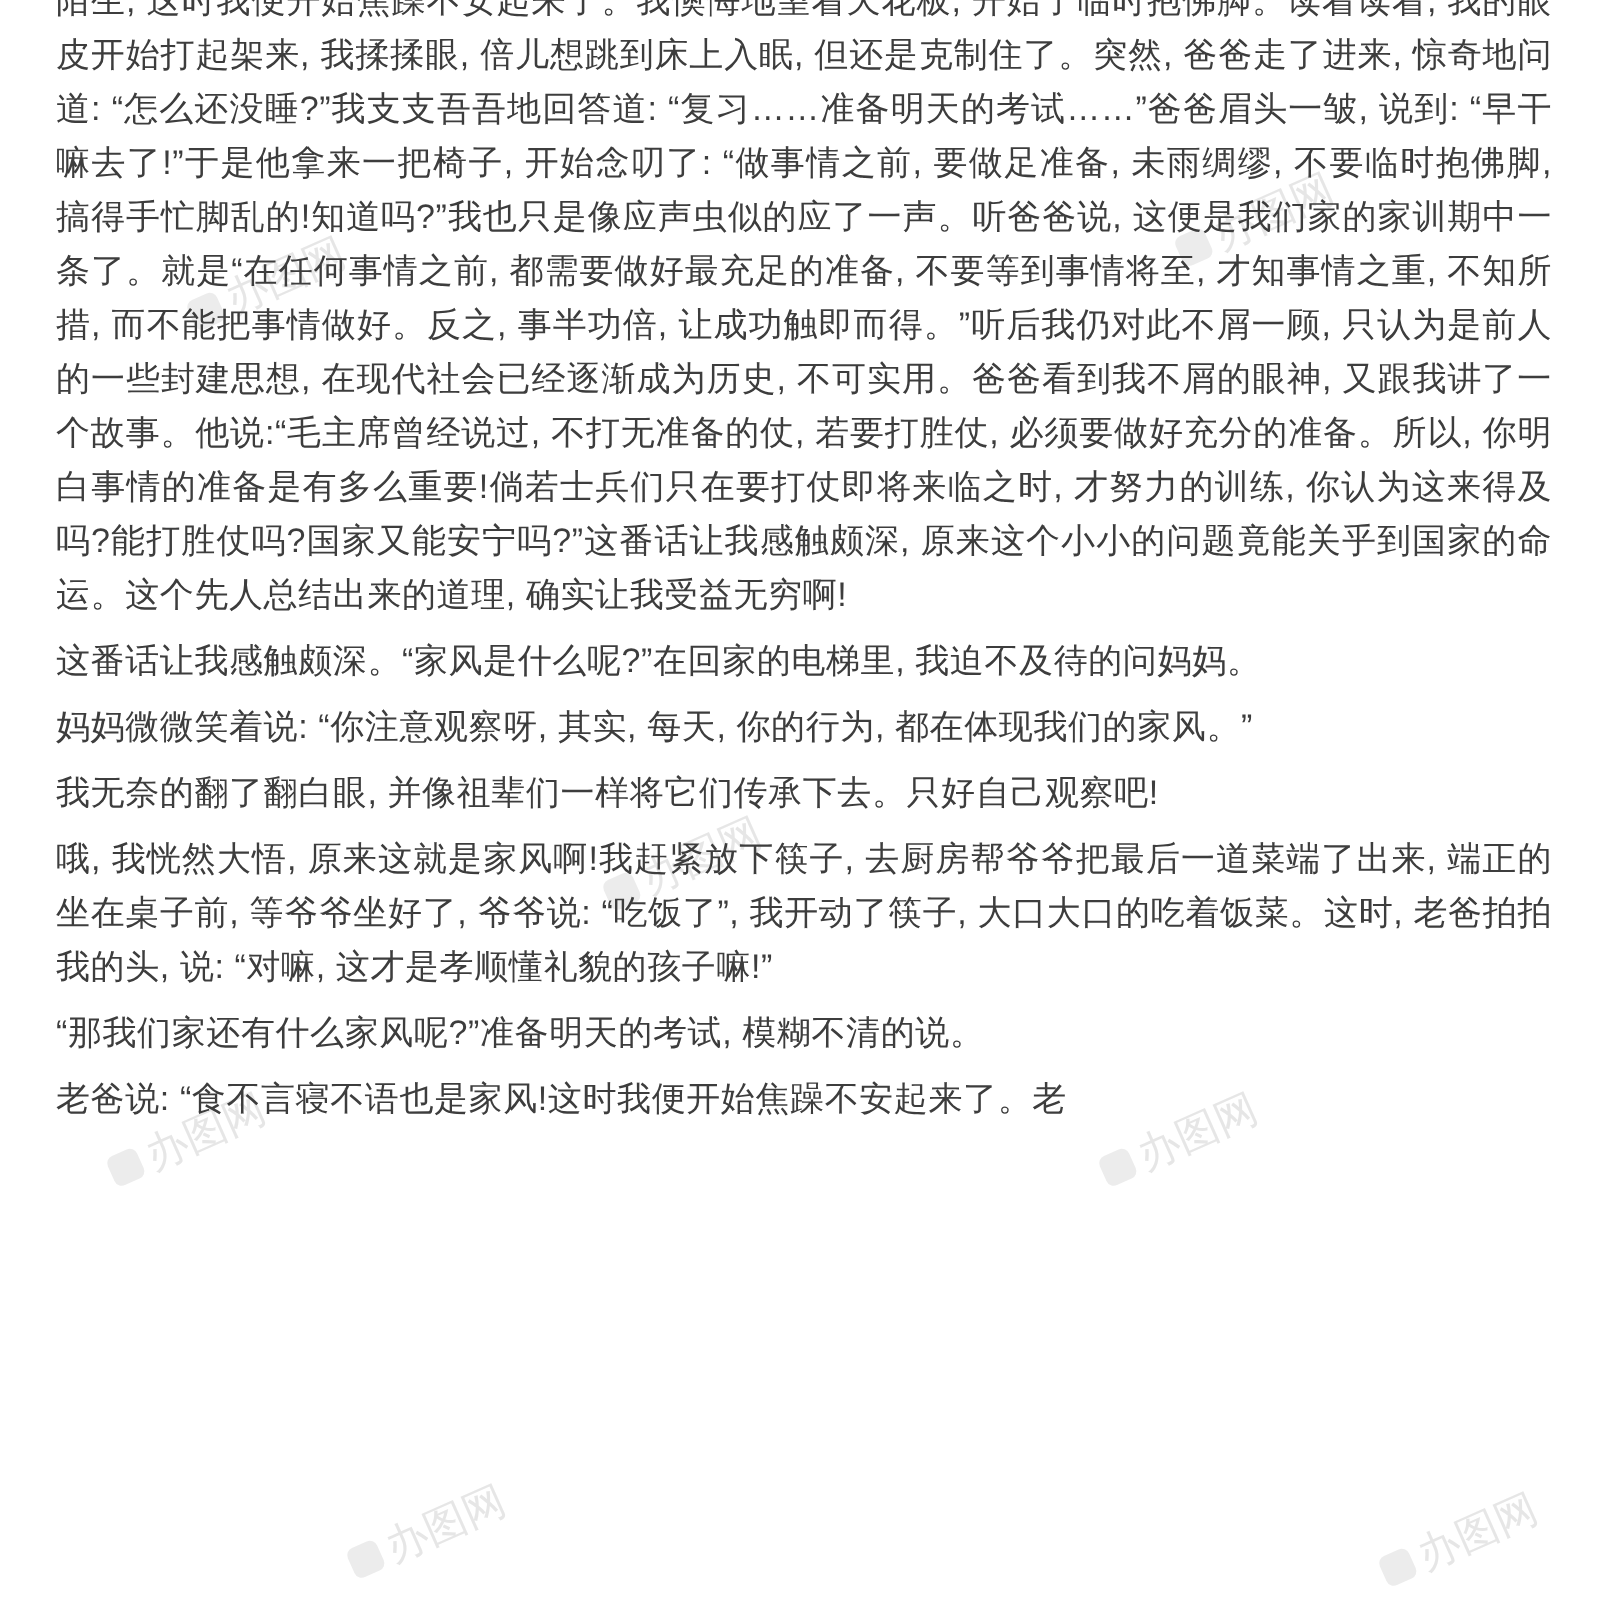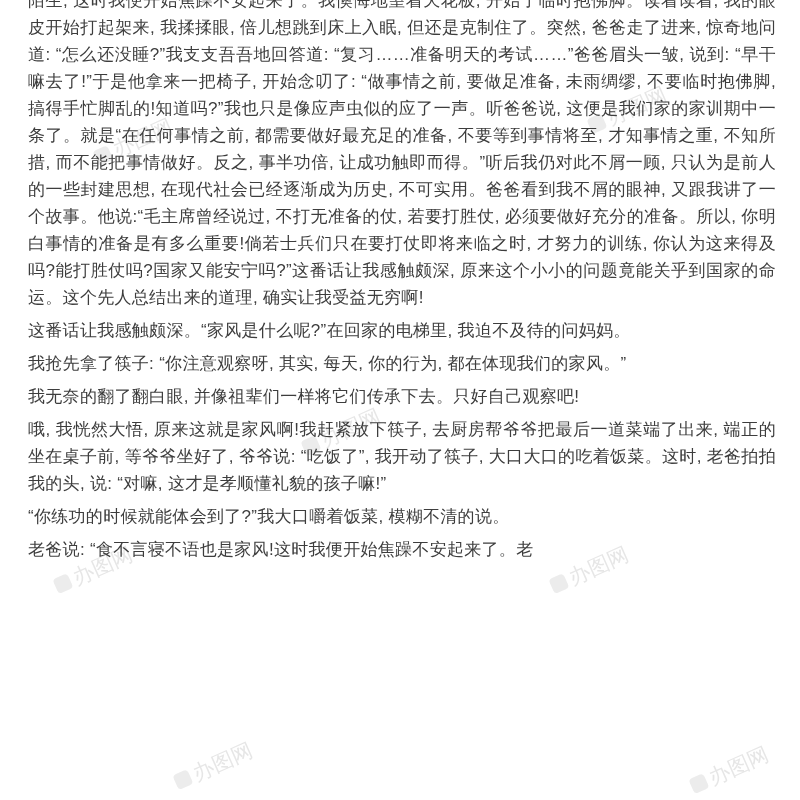--- a/index.html
+++ b/index.html
@@ -98,20 +98,20 @@
       </span>
     <span class="wm wm7">
         <i class="wm-logo"></i>
         <span>办图网</span>
       </span>
   </div>
 
   <div class="content">
     <p>陌生, 这时我便开始焦躁不安起来了。我懊悔地望着天花板, 开始了临时抱佛脚。读着读着, 我的眼皮开始打起架来, 我揉揉眼, 倍儿想跳到床上入眠, 但还是克制住了。突然, 爸爸走了进来, 惊奇地问道: “怎么还没睡?”我支支吾吾地回答道: “复习……准备明天的考试……”爸爸眉头一皱, 说到: “早干嘛去了!”于是他拿来一把椅子, 开始念叨了: “做事情之前, 要做足准备, 未雨绸缪, 不要临时抱佛脚, 搞得手忙脚乱的!知道吗?”我也只是像应声虫似的应了一声。听爸爸说, 这便是我们家的家训期中一条了。就是“在任何事情之前, 都需要做好最充足的准备, 不要等到事情将至, 才知事情之重, 不知所措, 而不能把事情做好。反之, 事半功倍, 让成功触即而得。”听后我仍对此不屑一顾, 只认为是前人的一些封建思想, 在现代社会已经逐渐成为历史, 不可实用。爸爸看到我不屑的眼神, 又跟我讲了一个故事。他说:“毛主席曾经说过, 不打无准备的仗, 若要打胜仗, 必须要做好充分的准备。所以, 你明白事情的准备是有多么重要!倘若士兵们只在要打仗即将来临之时, 才努力的训练, 你认为这来得及吗?能打胜仗吗?国家又能安宁吗?”这番话让我感触颇深, 原来这个小小的问题竟能关乎到国家的命运。这个先人总结出来的道理, 确实让我受益无穷啊!</p>
     <p>这番话让我感触颇深。“家风是什么呢?”在回家的电梯里, 我迫不及待的问妈妈。</p>
-    <p>我抢先拿了筷子: “你注意观察呀, 其实, 每天, 你的行为, 都在体现我们的家风。”</p>
+    <p>妈妈微微笑着说: “你注意观察呀, 其实, 每天, 你的行为, 都在体现我们的家风。”</p>
     <p>我无奈的翻了翻白眼, 并像祖辈们一样将它们传承下去。只好自己观察吧!</p>
     <p>哦, 我恍然大悟, 原来这就是家风啊!我赶紧放下筷子, 去厨房帮爷爷把最后一道菜端了出来, 端正的坐在桌子前, 等爷爷坐好了, 爷爷说: “吃饭了”, 我开动了筷子, 大口大口的吃着饭菜。这时, 老爸拍拍我的头, 说: “对嘛, 这才是孝顺懂礼貌的孩子嘛!”</p>
-    <p>“你练功的时候就能体会到了?”我大口嚼着饭菜, 模糊不清的说。</p>
+    <p>“那我们家还有什么家风呢?”准备明天的考试, 模糊不清的说。</p>
     <p>老爸说: “食不言寝不语也是家风!这时我便开始焦躁不安起来了。老</p>
   </div>
 
 </div>
 
 </body></html>

